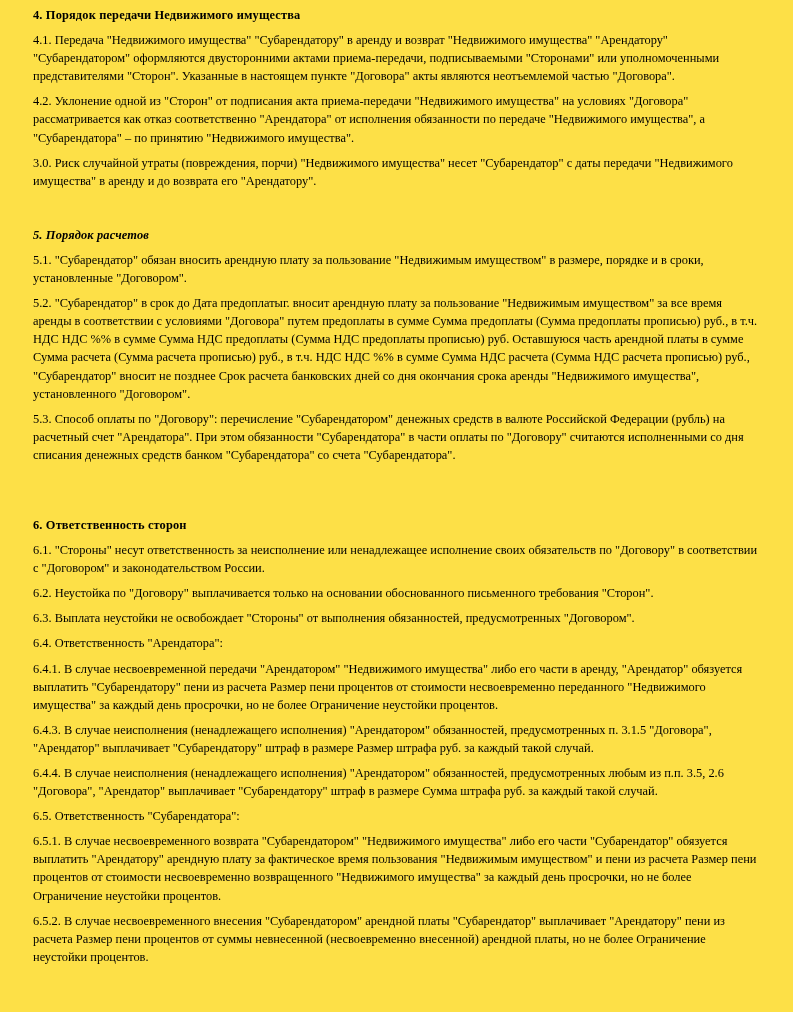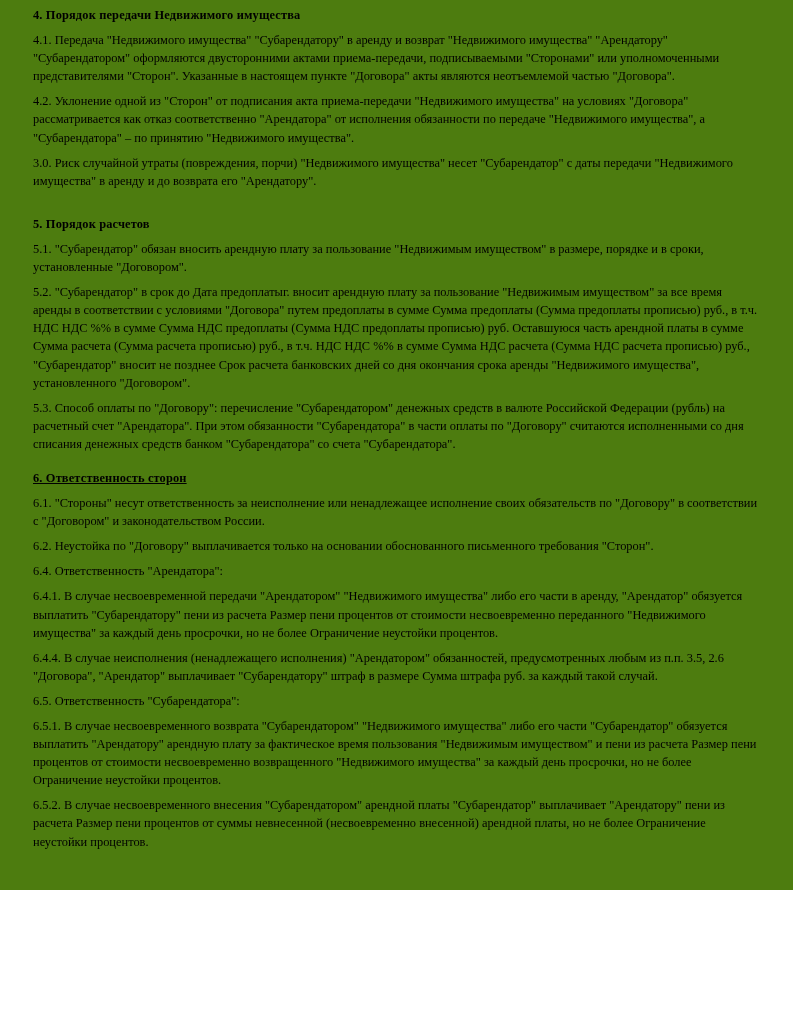--- a/index.html
+++ b/index.html
@@ -12,43 +12,43 @@
     width: 793px;
     height: 1030px;
     overflow: hidden;
     font-family: "Liberation Serif", "DejaVu Serif", serif;
     color: #000000;
     -webkit-font-smoothing: none;
   }
   .page {
     position: relative;
     width: 793px;
-    height: 890px;
+    height: 1012px;
     box-sizing: border-box;
     padding: 6px 34px 8px 33px;
-    background: #4d7c0f;
+    background: #fde047;
   }
   .doc-body {
     font-size: 12.4px;
     line-height: 18.1px;
   }
   h2.section-heading {
     font-size: 12.4px;
     line-height: 18.1px;
     font-weight: bold;
     margin: 0 0 7px 0;
     padding: 0;
     letter-spacing: 0.15px;
   }
   h2.section-heading.spaced-top {
-    margin-top: 25px;
+    margin-top: 36px;
+    font-style: italic;
   }
   h2.section-heading.spaced-top-lg {
-    margin-top: 16px;
-    text-decoration: underline;
+    margin-top: 52px;
   }
   p.clause {
     margin: 0 0 7px 0;
     padding: 0;
     text-align: left;
     font-size: 12.4px;
     line-height: 18.1px;
   }
   
   .clip-tail {
@@ -71,22 +71,24 @@
     <p class="clause">3.0. Риск случайной утраты (повреждения, порчи) "Недвижимого имущества" несет "Субарендатор" с даты передачи "Недвижимого имущества" в аренду и до возврата его "Арендатору".</p>
 
     <h2 class="section-heading spaced-top">5. Порядок расчетов</h2>
     <p class="clause">5.1. "Субарендатор" обязан вносить арендную плату за пользование "Недвижимым имуществом" в размере, порядке и в сроки, установленные "Договором".</p>
     <p class="clause">5.2. "Субарендатор" в срок до Дата предоплатыг. вносит арендную плату за пользование "Недвижимым имуществом" за все время аренды в соответствии с условиями "Договора" путем предоплаты в сумме Сумма предоплаты (Сумма предоплаты прописью) руб., в т.ч. НДС НДС %% в сумме Сумма НДС предоплаты (Сумма НДС предоплаты прописью) руб. Оставшуюся часть арендной платы в сумме Сумма расчета (Сумма расчета прописью) руб., в т.ч. НДС НДС %% в сумме Сумма НДС расчета (Сумма НДС расчета прописью) руб., "Субарендатор" вносит не позднее Срок расчета банковских дней со дня окончания срока аренды "Недвижимого имущества", установленного "Договором".</p>
     <p class="clause">5.3. Способ оплаты по "Договору": перечисление "Субарендатором" денежных средств в валюте Российской Федерации (рубль) на расчетный счет "Арендатора". При этом обязанности "Субарендатора" в части оплаты по "Договору" считаются исполненными со дня списания денежных средств банком "Субарендатора" со счета "Субарендатора".</p>
 
     <h2 class="section-heading spaced-top-lg">6. Ответственность сторон</h2>
     <p class="clause">6.1. "Стороны" несут ответственность за неисполнение или ненадлежащее исполнение своих обязательств по "Договору" в соответствии с "Договором" и законодательством России.</p>
     <p class="clause">6.2. Неустойка по "Договору" выплачивается только на основании обоснованного письменного требования "Сторон".</p>
+    <p class="clause">6.3. Выплата неустойки не освобождает "Стороны" от выполнения обязанностей, предусмотренных "Договором".</p>
     <p class="clause">6.4. Ответственность "Арендатора":</p>
     <p class="clause">6.4.1. В случае несвоевременной передачи "Арендатором" "Недвижимого имущества" либо его части в аренду, "Арендатор" обязуется выплатить "Субарендатору" пени из расчета Размер пени процентов от стоимости несвоевременно переданного "Недвижимого имущества" за каждый день просрочки, но не более Ограничение неустойки процентов.</p>
+    <p class="clause">6.4.3. В случае неисполнения (ненадлежащего исполнения) "Арендатором" обязанностей, предусмотренных п. 3.1.5 "Договора", "Арендатор" выплачивает "Субарендатору" штраф в размере Размер штрафа руб. за каждый такой случай.</p>
     <p class="clause">6.4.4. В случае неисполнения (ненадлежащего исполнения) "Арендатором" обязанностей, предусмотренных любым из п.п. 3.5, 2.6 "Договора", "Арендатор" выплачивает "Субарендатору" штраф в размере Сумма штрафа руб. за каждый такой случай.</p>
     <p class="clause">6.5. Ответственность "Субарендатора":</p>
     <p class="clause">6.5.1. В случае несвоевременного возврата "Субарендатором" "Недвижимого имущества" либо его части "Субарендатор" обязуется выплатить "Арендатору" арендную плату за фактическое время пользования "Недвижимым имуществом" и пени из расчета Размер пени процентов от стоимости несвоевременно возвращенного "Недвижимого имущества" за каждый день просрочки, но не более Ограничение неустойки процентов.</p>
     <p class="clause">6.5.2. В случае несвоевременного внесения "Субарендатором" арендной платы "Субарендатор" выплачивает "Арендатору" пени из расчета Размер пени процентов от суммы невнесенной (несвоевременно внесенной) арендной платы, но не более Ограничение неустойки процентов.</p>
 
   </div>
   <div class="clip-tail"></div>
 </div>
 
 </body></html>

